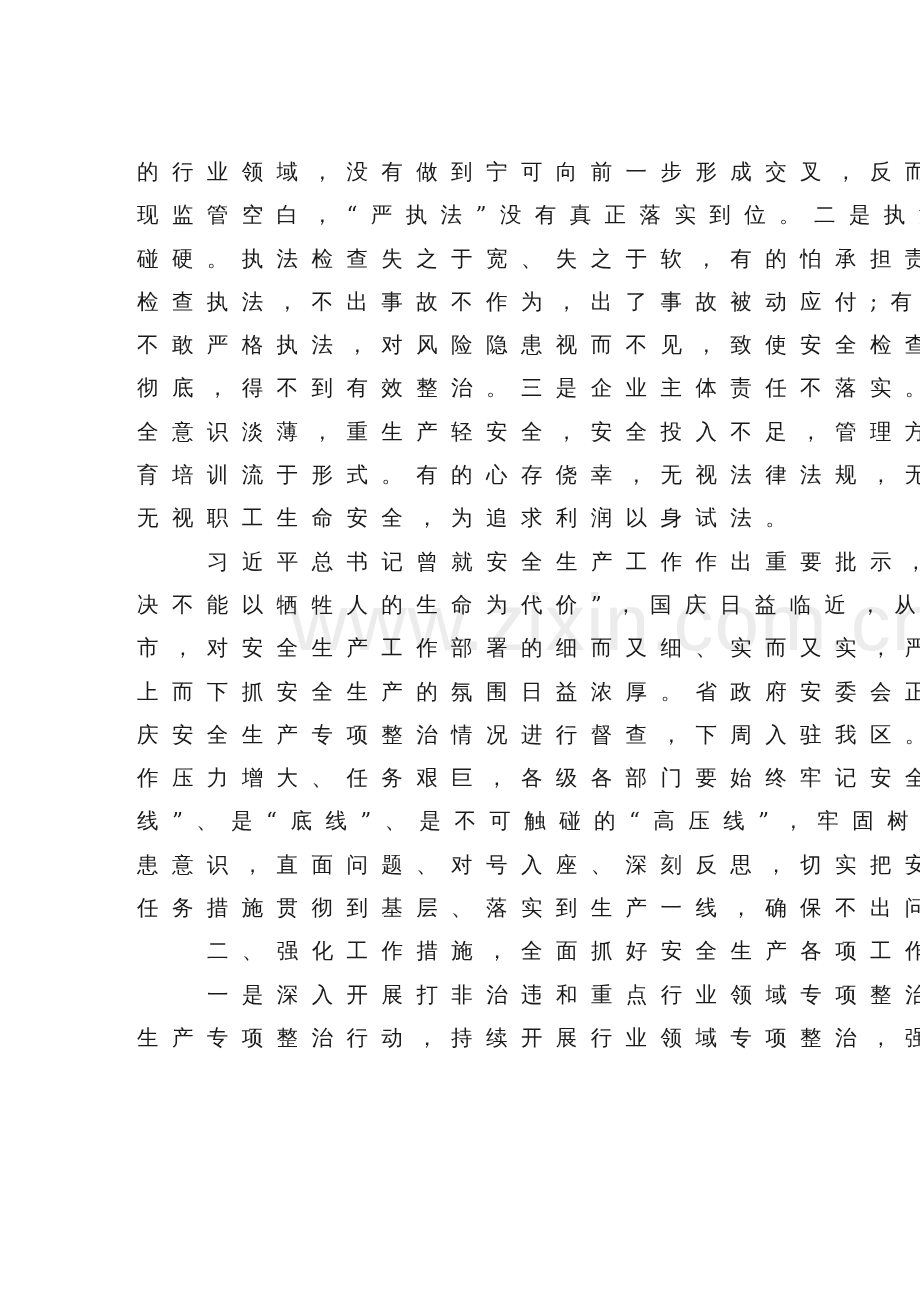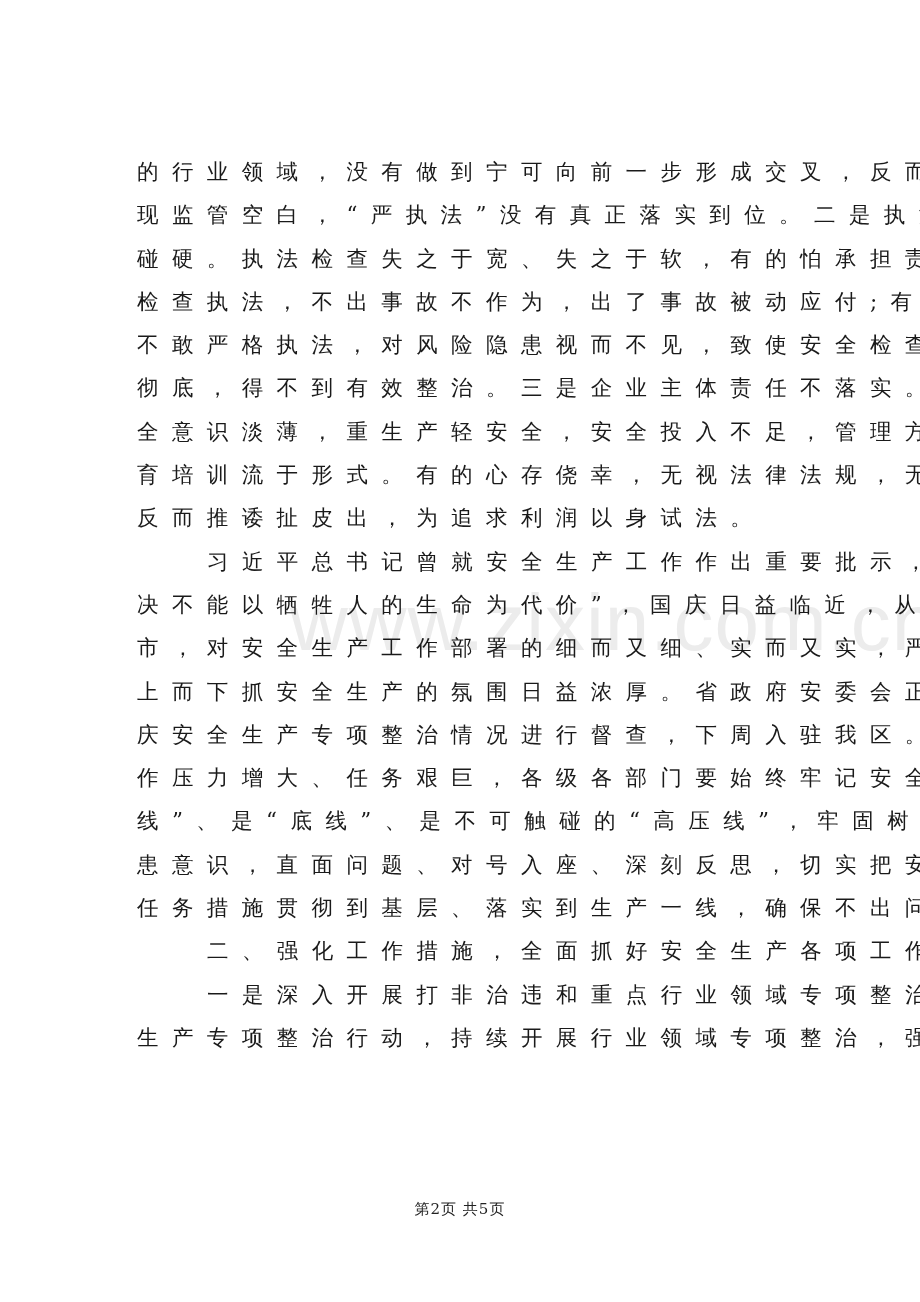--- a/index.html
+++ b/index.html
@@ -75,30 +75,29 @@
 
   <div class="body-text">
     <div class="line">的行业领域，没有做到宁可向前一步形成交叉，反而推诿扯皮出</div>
     <div class="line">现监管空白，“严执法”没有真正落实到位。二是执法不敢动真</div>
     <div class="line">碰硬。执法检查失之于宽、失之于软，有的怕承担责任，不主动</div>
     <div class="line">检查执法，不出事故不作为，出了事故被动应付;有的怕得罪人，</div>
     <div class="line">不敢严格执法，对风险隐患视而不见，致使安全检查不到位、不</div>
     <div class="line">彻底，得不到有效整治。三是企业主体责任不落实。有些企业安</div>
     <div class="line">全意识淡薄，重生产轻安全，安全投入不足，管理方式落后、教</div>
     <div class="line">育培训流于形式。有的心存侥幸，无视法律法规，无视政府监管，</div>
-    <div class="line">反而推诿扯皮出，为追求利润以身试法。</div>
+    <div class="line">无视职工生命安全，为追求利润以身试法。</div>
     <div class="line indent">习近平总书记曾就安全生产工作作出重要批示，要求“发展</div>
     <div class="line">决不能以牺牲人的生命为代价”，国庆日益临近，从中央到省、</div>
     <div class="line">市，对安全生产工作部署的细而又细、实而又实，严之又严，自</div>
     <div class="line">上而下抓安全生产的氛围日益浓厚。省政府安委会正对我市迎大</div>
     <div class="line">庆安全生产专项整治情况进行督查，下周入驻我区。安全生产工</div>
     <div class="line">作压力增大、任务艰巨，各级各部门要始终牢记安全生产是“红</div>
     <div class="line">线”、是“底线”、是不可触碰的“高压线”，牢固树立强烈的忧</div>
     <div class="line">患意识，直面问题、对号入座、深刻反思，切实把安全生产各项</div>
     <div class="line">任务措施贯彻到基层、落实到生产一线，确保不出问题。</div>
     <div class="line indent">二、强化工作措施，全面抓好安全生产各项工作</div>
     <div class="line indent">一是深入开展打非治违和重点行业领域专项整治。结合安全</div>
     <div class="line">生产专项整治行动，持续开展行业领域专项整治，强化“四张清</div>
   </div>
 
-  <div class="footer">第2页 共5页</div>
 
 </div>
 
 </body></html>

